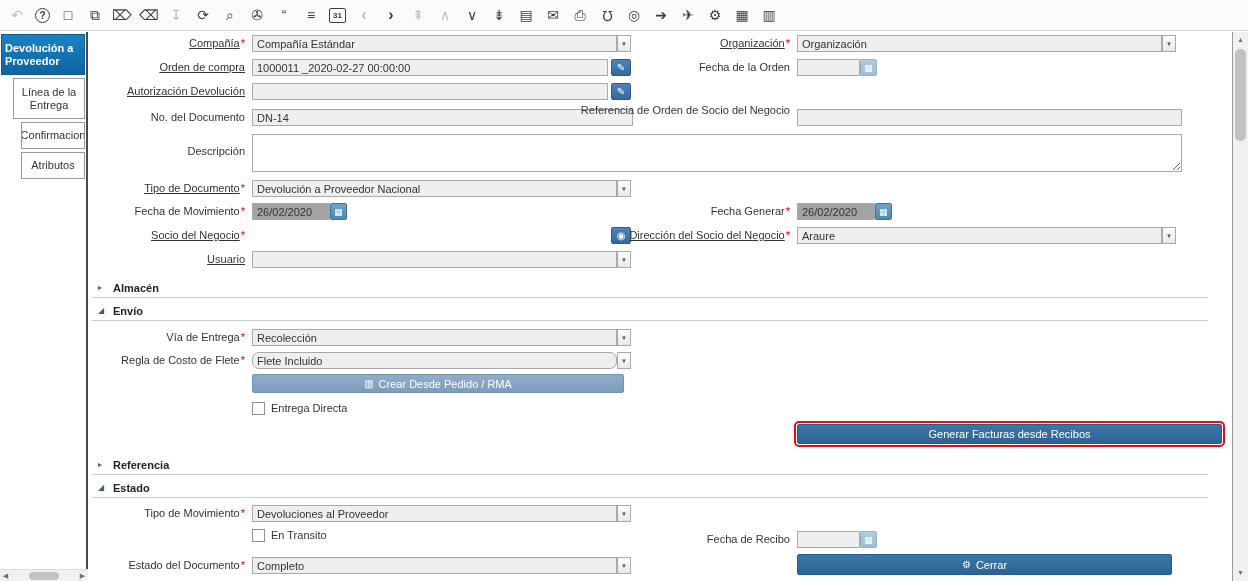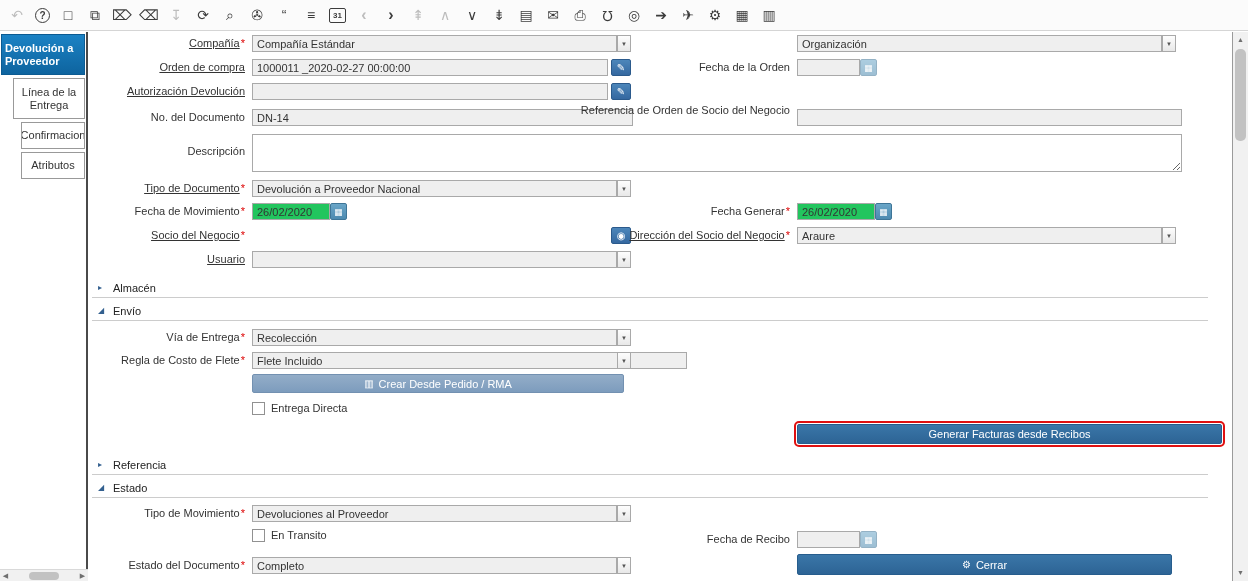--- a/index.html
+++ b/index.html
@@ -36,36 +36,36 @@
   .vscroll .varr{position:absolute;left:0;width:15px;height:15px;display:flex;align-items:center;justify-content:center;cursor:pointer}
   .vthumb{position:absolute;left:2px;top:17px;width:11px;height:92px;background:#c2c2c2;border-radius:5px}
 
   
   .main{position:absolute;left:90px;top:32px;width:1142px;height:549px;background:#fff}
   .lbl{position:absolute;text-align:right;line-height:12px;color:#333}
   .lbl .u{text-decoration:underline}
   .star{color:#dd0000;margin-left:1px;font-style:normal}
   .fld{position:absolute;height:17px;border:1px solid #a9a9a9;background:#efefef;color:#333;
        font:inherit;padding:0 4px;box-sizing:border-box}
-  .fld.wh{background:#22c55e}
+  .fld.wh{background:#a3a3a3}
   .ta{position:absolute;border:1px solid #a9a9a9;background:#fff;font:inherit;resize:both;box-sizing:border-box;padding:2px 4px}
   .dd{position:absolute;width:14px;height:17px;background:linear-gradient(#fdfdfd,#e8e8e8);border:1px solid #a9a9a9;
       box-sizing:border-box;display:flex;align-items:center;justify-content:center;font-size:6px;color:#555;cursor:pointer}
   .sbtn{position:absolute;width:20px;height:17px;background:linear-gradient(#4c86ba,#3568a0);border:1px solid #2b5a8c;
         border-radius:2px;box-sizing:border-box;color:#fff;display:flex;align-items:center;justify-content:center;
         font-size:10px;cursor:pointer;padding:0}
   .calb{position:absolute;width:17px;height:17px;background:linear-gradient(#6aa6c8,#4d8ab0);border:1px solid #3e7597;
         border-radius:2px;box-sizing:border-box;color:#fff;display:flex;align-items:center;justify-content:center;
         font-size:9px;cursor:pointer;padding:0}
   .calb.dim{opacity:.55}
   .chk{position:absolute;width:13px;height:13px;background:#fff;border:1px solid #919191;box-sizing:border-box;cursor:pointer}
   .clbl{position:absolute;line-height:13px}
   .sec{position:absolute;left:2px;width:1116px;height:16px;border-bottom:1px solid #ccc;cursor:pointer}
   .sarr{position:absolute;left:6px;top:2px;font-size:8px;color:#33608f}
-  .slbl{position:absolute;left:21px;top:1px;font-weight:400;color:#222}
+  .slbl{position:absolute;left:21px;top:1px;font-weight:700;color:#222}
   .btn{position:absolute;border:1px solid #275d8d;border-radius:2px;color:#fff;font:inherit;cursor:pointer;
        background:linear-gradient(#3a76a8,#2d6495);display:flex;align-items:center;justify-content:center;gap:5px;box-sizing:border-box}
   .btn.light{background:linear-gradient(#93adc8,#7d9cbd);border-color:#7391b1}
   .btn.hl{outline:2px solid #e01010;outline-offset:1px}
   .bic{font-size:10px}
 </style>
 </head>
 <body>
 
 <div class="page">
@@ -116,20 +116,23 @@
   </div>
 
   <div class="main">
 
     <div class="lbl" style="left:5px;top:5px;width:150px">
       <span class="u">Compañía</span><span class="star">*</span>
     </div>
     <input class="fld" style="left: 162px; top: 3px; width: 365px;" readonly="" value="Compañía Estándar">
     <span class="dd" style="left:527px;top:3px">▼</span>
 
+    <div class="lbl" style="left:455px;top:5px;width:245px">
+      <span class="u">Organización</span><span class="star">*</span>
+    </div>
     <input class="fld" style="left: 707px; top: 3px; width: 365px;" readonly="" value="Organización">
     <span class="dd" style="left:1072px;top:3px">▼</span>
 
     <div class="lbl" style="left:5px;top:29px;width:150px">
       <span class="u">Orden de compra</span>
     </div>
     <input class="fld" style="left: 162px; top: 27px; width: 356px;" readonly="" value="1000011 _2020-02-27 00:00:00">
     <button class="sbtn" style="left:521px;top:27px">
       <span>✎</span>
     </button>
@@ -218,21 +221,21 @@
 
     <div class="lbl" style="left:5px;top:299px;width:150px">
       <span>Vía de Entrega</span><span class="star">*</span>
     </div>
     <input class="fld" style="left: 162px; top: 297px; width: 365px;" readonly="" value="Recolección">
     <span class="dd" style="left:527px;top:297px">▼</span>
 
     <div class="lbl" style="left:5px;top:322px;width:150px">
       <span>Regla de Costo de Flete</span><span class="star">*</span>
     </div>
-    <input class="fld" style="left: 162px; top: 320px; width: 435px;" readonly="" value="Flete Incluido">
+    <input class="fld" style="left: 162px; top: 320px; width: 365px; border-radius: 7px;" readonly="" value="Flete Incluido">
     <span class="dd" style="left:527px;top:320px">▼</span>
 
     <button class="btn light" style="left:162px;top:342px;width:372px;height:19px">
       <span class="bic">▥</span>
       <span>Crear Desde Pedido / RMA</span>
     </button>
 
     <span class="chk" style="left:162px;top:370px"></span>
     <span class="clbl" style="left:181px;top:370px">Entrega Directa</span>
 

